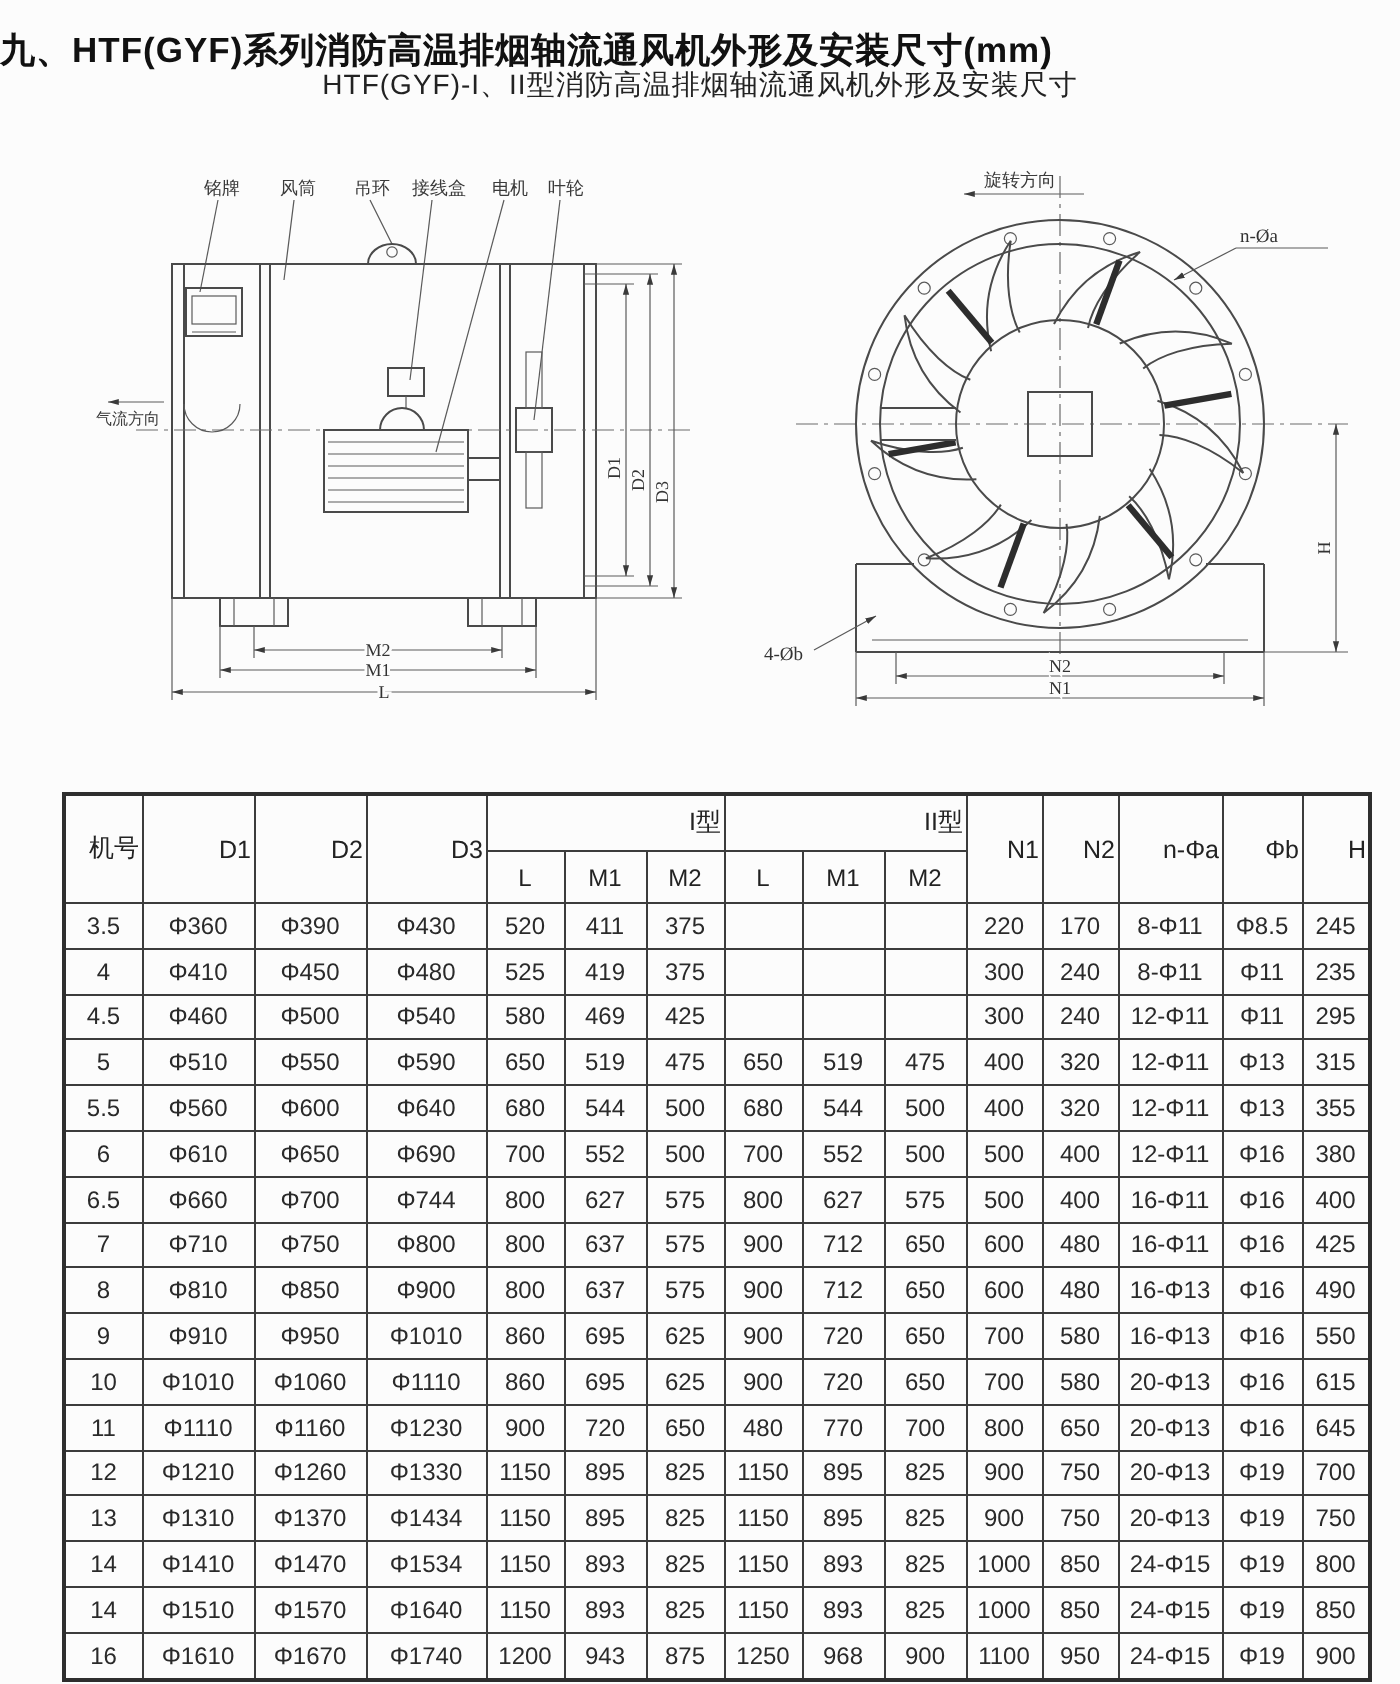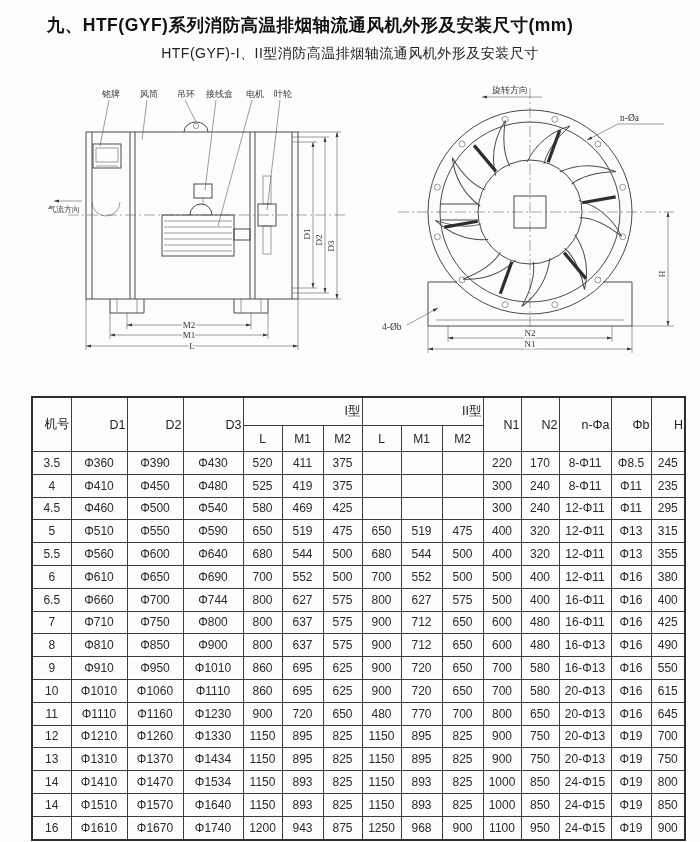--- a/index.html
+++ b/index.html
@@ -1,25 +1,25 @@
 <!DOCTYPE html>
 <html><head>
 <meta charset="utf-8">
 <style>
   html,body{margin:0;padding:0;background:#e8e8e8;}
   .page{
     position:relative;width:700px;height:842px;background:#fcfcfc;
     font-family:"Liberation Sans","DejaVu Sans",sans-serif;color:#1d1d1d;overflow:hidden;
   }
   .title{
-    position:absolute;top:13px;left:0;width:620px;text-align:center;
+    position:absolute;top:13px;left:0;width:620px;text-align:left;
     font-size:17.5px;font-weight:bold;letter-spacing:.5px;color:#111;margin:0;
   }
   .subtitle{
-    position:absolute;top:45px;left:0;width:700px;text-align:center;
+    position:absolute;top:34px;left:0;width:700px;text-align:center;
     font-size:14px;font-weight:normal;color:#222;margin:0;letter-spacing:.5px;
   }
   .drawings{position:absolute;top:80px;left:0;width:600px;height:300px;}
   svg{overflow:visible;}
   svg text{fill:#333;}
   .cn{font-size:9px;fill:#3a3a3a;}
   .dim{font-family:"Liberation Serif","DejaVu Serif",serif;font-size:9px;fill:#333;
        paint-order:stroke;stroke:#fcfcfc;stroke-width:3px;}
   .ln{stroke:#4a4a4a;stroke-width:1;fill:none;}
   .lnthin{stroke:#5a5a5a;stroke-width:.6;fill:none;}

